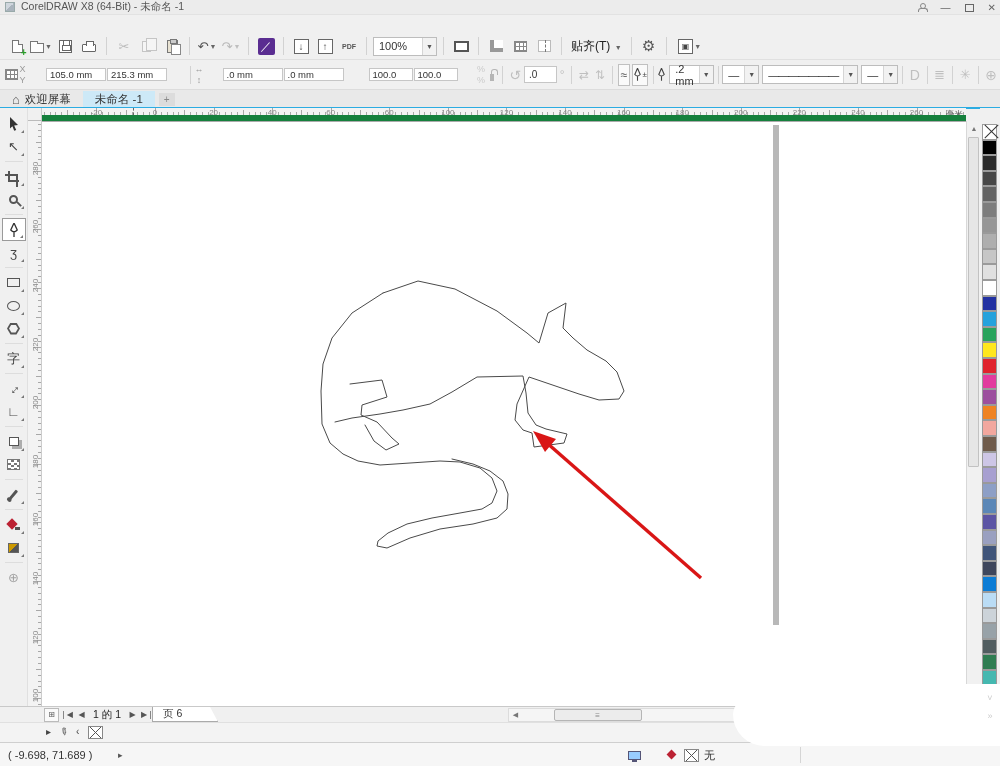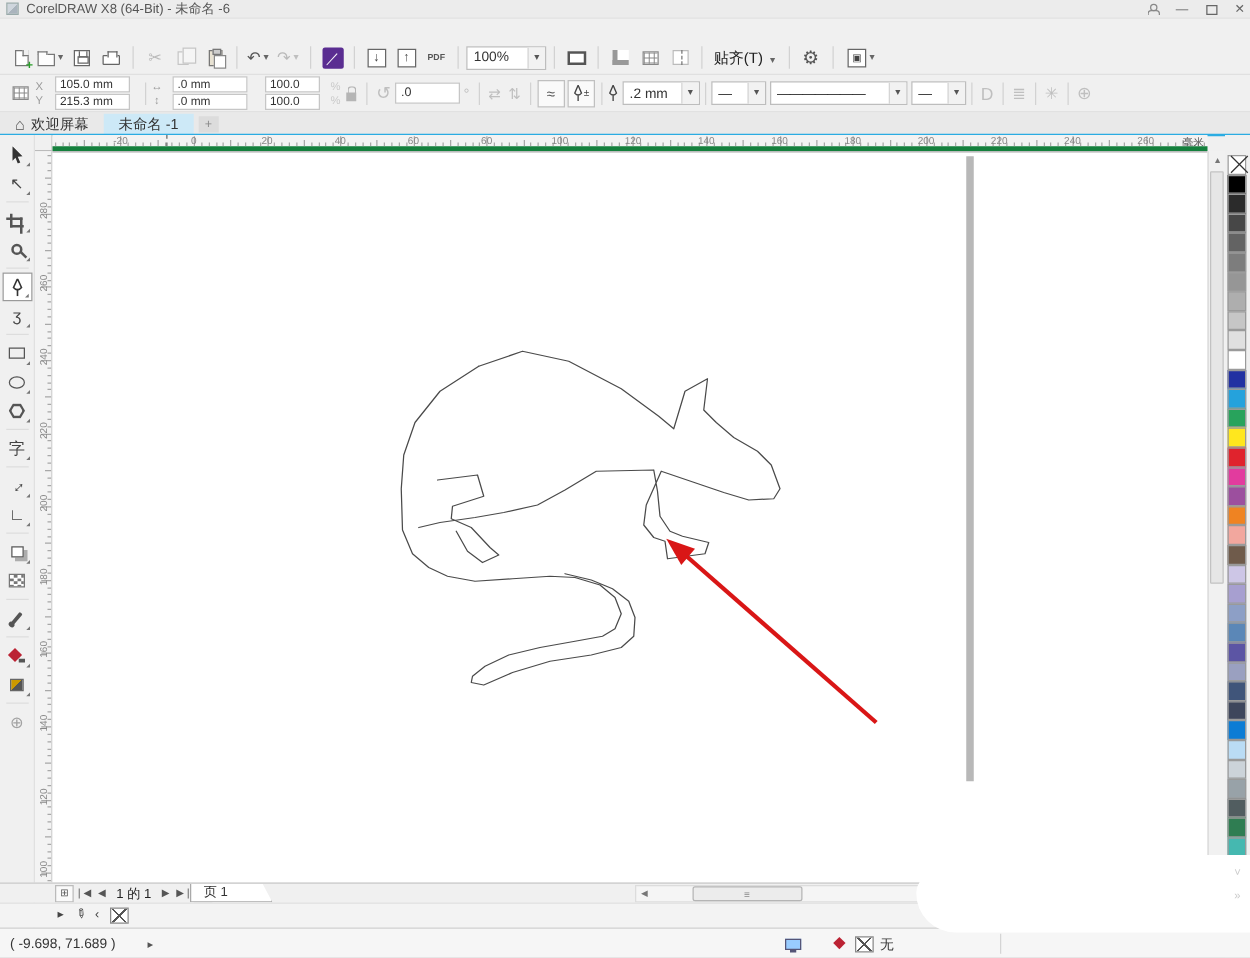--- a/index.html
+++ b/index.html
@@ -50,21 +50,21 @@
     linear-gradient(90deg,#888 1px,transparent 1px) 0 0/4px 4px,#fff;border:1px solid #888;}
   .i-rulers{width:13px;height:12px;border-left:4px solid #999;border-bottom:4px solid #999;background:#fff;}
   .i-guides{width:13px;height:12px;border:1px solid #bbb;position:relative;background:#fff;}
   .i-guides::before{content:"";position:absolute;left:6px;top:-1px;height:12px;border-left:1px dashed #777;}
   .combo{height:19px;background:#fff;border:1px solid #bdbdbd;display:flex;align-items:center;font-size:11px;color:#333;}
   .combo .val{padding:0 5px;flex:1;}
   .combo .arr{width:14px;height:100%;border-left:1px solid #d5d5d5;display:flex;align-items:center;justify-content:center;font-size:7px;color:#555;background:#f2f2f2;}
   .tlabel{font-size:12px;color:#222;padding:0 3px;}
   
   #propbar{left:0;top:60px;width:1000px;height:30px;background:#f0f0f0;border-bottom:1px solid #dcdcdc;display:flex;align-items:center;padding-left:5px;}
-  .pstack{display:flex;flex-direction:column;gap:1px;margin:0 8px;}
+  .pstack{display:flex;flex-direction:row;gap:1px;margin:0 19px;}
   .pfield{width:60px;height:13px;background:#fff;border:1px solid #c6c6c6;font-size:9.5px;color:#333;display:flex;align-items:center;padding:0 3px;}
   .pfield.s{width:44px;}
   .plbl{font-size:9px;color:#9a9a9a;width:9px;text-align:center;}
   .pcol{display:flex;flex-direction:column;gap:1px;justify-content:center;}
   .pico{font-size:12px;color:#666;padding:0 3px;}
   .pico.dis{opacity:.35;}
   .i-lock{width:8px;height:7px;background:#b5b5b5;position:relative;margin:6px 4px 0;}
   .i-lock::before{content:"";position:absolute;top:-5px;left:1px;width:5px;height:5px;border:1.5px solid #b5b5b5;border-bottom:none;border-radius:3px 3px 0 0;}
   .pbtn{width:22px;height:22px;display:flex;align-items:center;justify-content:center;color:#555;}
   .pbtn.frame{border:1px solid #c0c0c0;background:#fafafa;margin:0 1px;}
@@ -93,21 +93,21 @@
   .i-shadowt{width:10px;height:9px;border:1px solid #555;background:#fff;box-shadow:3px 3px 0 rgba(90,90,90,.45);}
   .i-checker{width:13px;height:11px;border:1px solid #777;background:conic-gradient(#777 25%,#fff 0 50%,#777 0 75%,#fff 0) 0 0/6px 5px;}
   .i-eyed{width:2.5px;height:11px;background:#555;transform:rotate(40deg);position:relative;border-radius:1px;}
   .i-eyed::after{content:"";position:absolute;left:-1.5px;bottom:-3px;width:5px;height:4px;background:#555;border-radius:50%;}
   .i-fillt{position:relative;width:12px;height:11px;}
   .i-fillt::before{content:"";position:absolute;left:0;top:1px;width:8px;height:8px;background:#b23;transform:rotate(45deg);}
   .i-fillt::after{content:"";position:absolute;right:0;bottom:0;width:5px;height:3px;background:#555;}
   .i-smartf{width:11px;height:10px;background:linear-gradient(135deg,#c90 50%,#555 50%);border:1px solid #666;}
   
   #ruler-corner{left:28px;top:108px;width:14px;height:13px;background:#f0f0f0;border-right:1px solid #ccc;border-bottom:1px solid #bbb;}
-  #hruler{left:42px;top:108px;width:924px;height:13px;background:#f3f3f3;border-bottom:4px solid #15803d;overflow:hidden;}
+  #hruler{left:42px;top:108px;width:924px;height:13px;background:#f3f3f3;border-bottom:6px solid #15803d;overflow:hidden;}
   #vruler{left:28px;top:121px;width:14px;height:585px;background:#f3f3f3;border-right:1px solid #ccc;overflow:hidden;}
   .htick{position:absolute;bottom:0;width:1px;background:#a8a8a8;}
   .vtick{position:absolute;right:0;height:1px;background:#a8a8a8;}
   .hnum{position:absolute;top:0;font-size:8px;color:#888;transform:translateX(-50%);}
   .vnum{position:absolute;left:0px;font-size:8px;color:#888;transform:rotate(-90deg);transform-origin:center;width:14px;text-align:center;}
   .hmarker{position:absolute;top:0;bottom:0;border-left:1px dashed #666;}
   .runit{position:absolute;right:3px;top:1px;font-size:8.5px;color:#555;}
   
   #canvas{left:42px;top:121px;width:924px;height:585px;background:#fff;border-top:1px solid #ababab;}
   #pageedge{left:773px;top:125px;width:6px;height:500px;background:#b8b8b8;}
@@ -151,21 +151,21 @@
   
   #blob{left:733px;top:684px;width:267px;height:62px;background:#fff;border-radius:120px 0 0 60px / 58px 0 0 60px;z-index:40;}
   svg.icon{display:block;}
 </style>
 </head>
 <body>
 <div id="app">
 
 <div class="abs" id="titlebar">
   <span class="logo"></span>
-  <span class="title">CorelDRAW X8 (64-Bit) - 未命名 -6</span>
+  <span class="title">CorelDRAW X8 (64-Bit) - 未命名 -1</span>
   <span class="winctrls">
     <span class="i-user"></span>
     <span>—</span>
     <span class="i-restore"></span>
     <span>✕</span>
   </span>
 </div>
 
 
 <div class="abs" id="toolbar">
@@ -783,21 +783,21 @@
 <div class="abs" id="pagenav-row">
   <span class="pn" style="left:44px">
     <span class="pnbtn boxed">⊞</span>
     <span class="pnbtn">❘<span>◀</span></span>
     <span class="pnbtn">◀</span>
     <span id="pageinfo">1 的 1</span>
     <span class="pnbtn">▶</span>
     <span class="pnbtn"><span>▶</span>❘</span>
     <span class="pnbtn boxed">⊞</span>
   </span>
-  <span id="pagetab">页 1</span>
+  <span id="pagetab">页 6</span>
   <span id="hscroll">
     <span class="sarrow" style="left:0">◀</span>
     <span id="hthumb">≡</span>
     <span class="sarrow" style="right:0">▶</span>
   </span>
 </div>
 
 <div class="abs" id="docpal-row">
   <span class="dp-ico" style="left:46px">▸</span>
   <span class="dp-ico" style="left:60px;transform:rotate(40deg)">✎</span>

